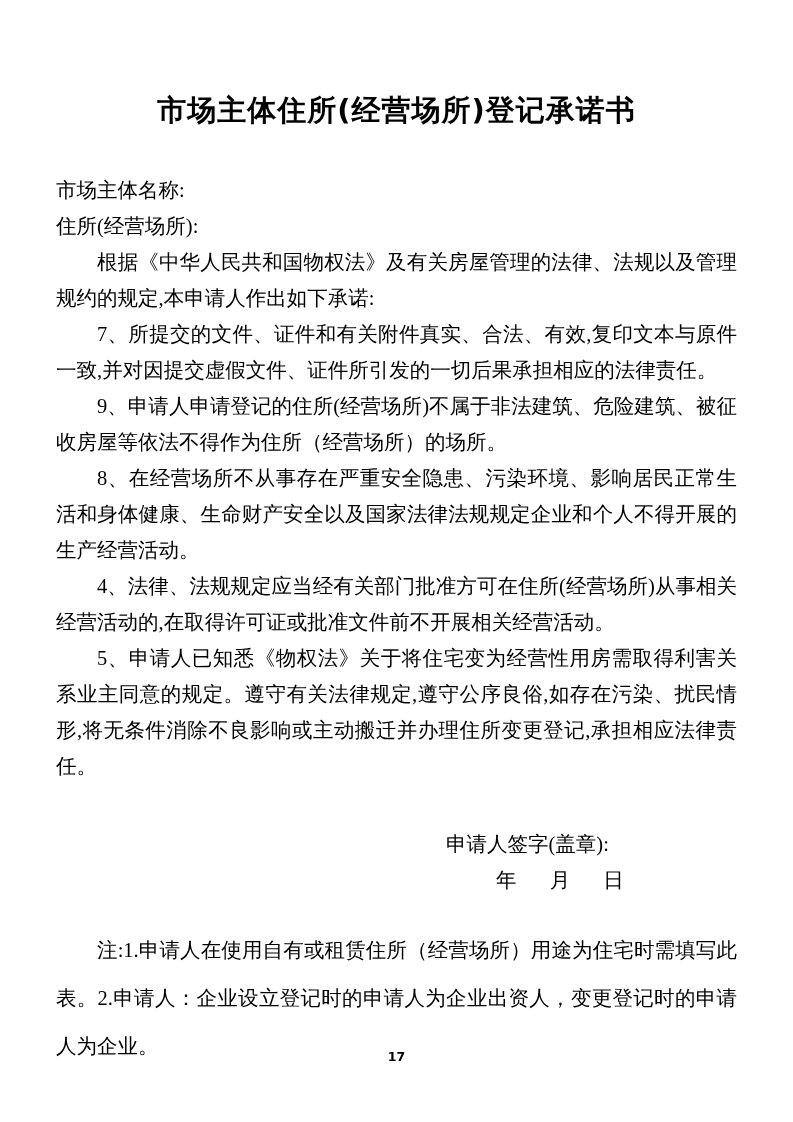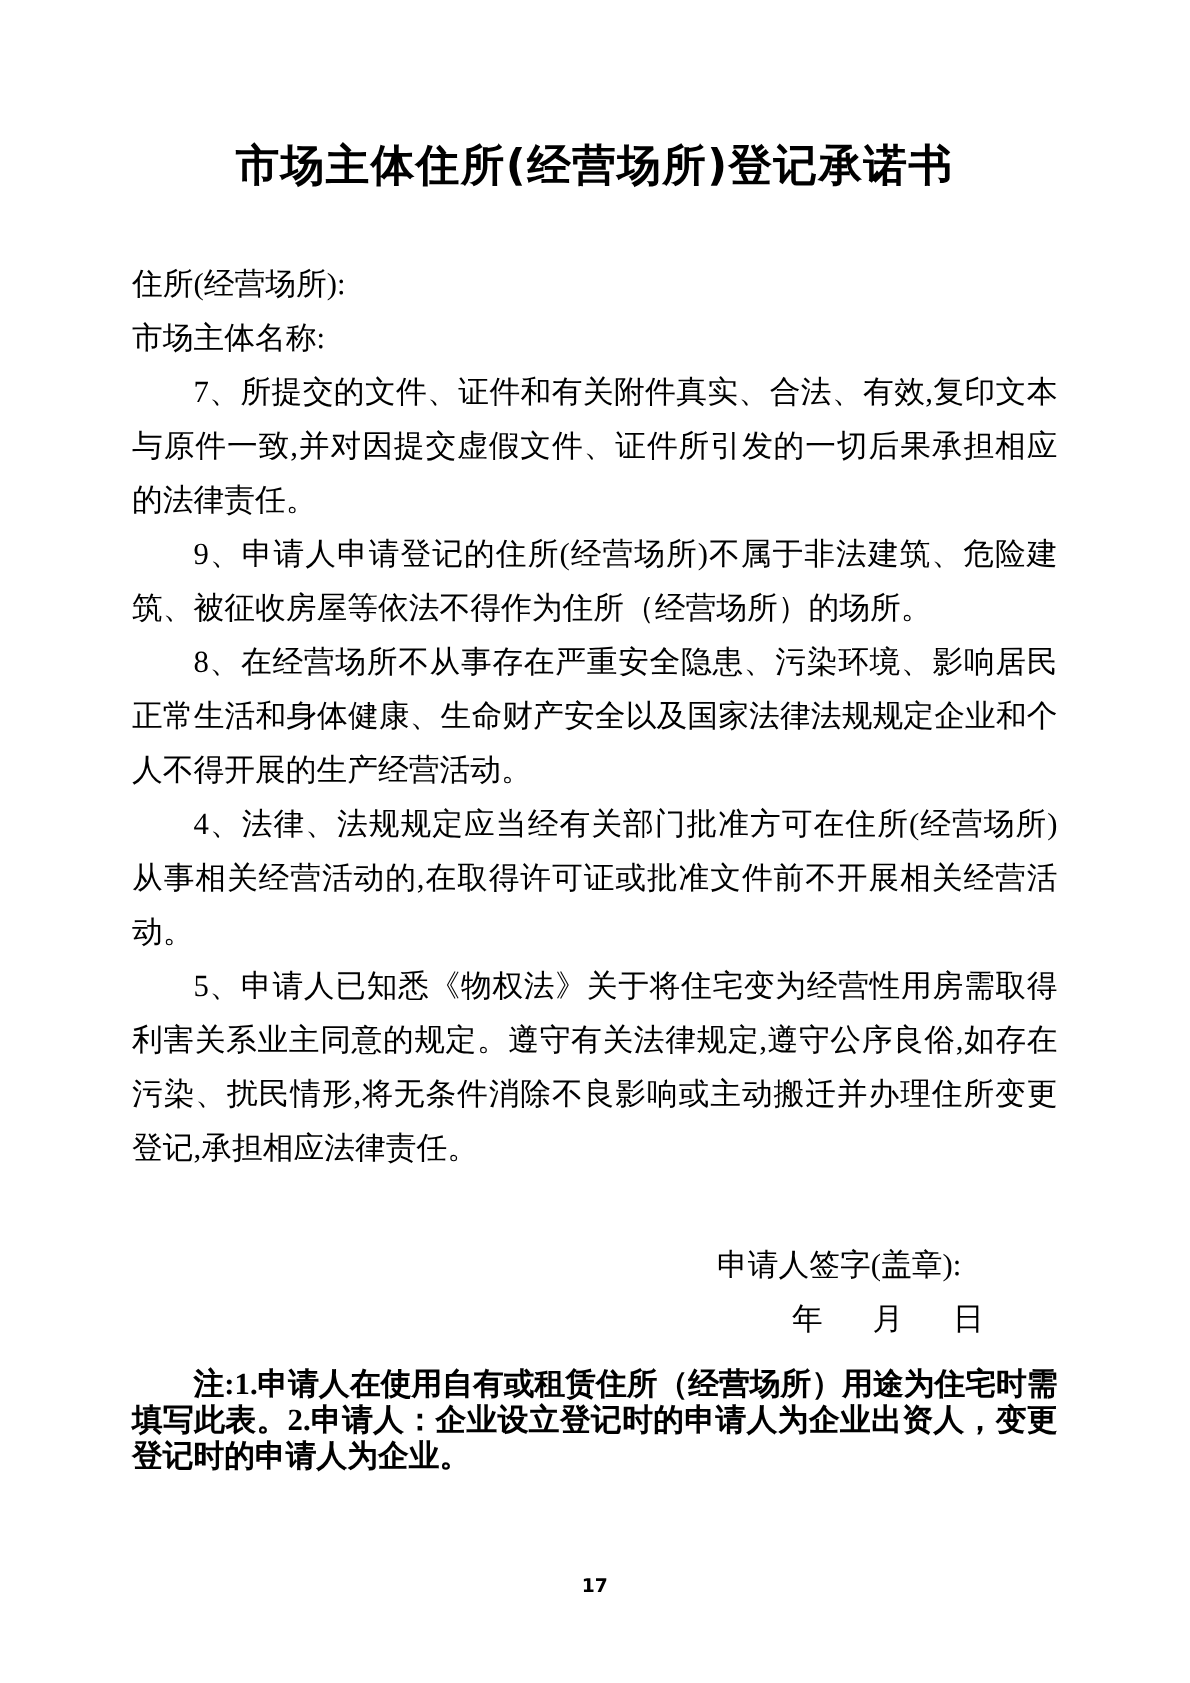--- a/index.html
+++ b/index.html
@@ -13,21 +13,21 @@
     font-family: "Liberation Serif", "DejaVu Serif", serif;
     color: #000000;
     position: relative;
     overflow: hidden;
   }
   .page {
     position: relative;
     width: 793px;
     height: 1122px;
     box-sizing: border-box;
-    padding: 0 88px;
+    padding: 0 56px;
   }
   .doc-title {
     font-family: "DejaVu Sans", "Liberation Sans", sans-serif;
     font-weight: bold;
     font-size: 29px;
     letter-spacing: 1px;
     text-align: center;
     margin: 0;
     padding-top: 92px;
     line-height: 1.3;
@@ -55,26 +55,25 @@
   .sign-line {
     margin: 0;
     padding-left: 390px;
   }
   .date-line {
     margin: 0;
     padding-left: 440px;
     letter-spacing: 14px;
   }
   .note-block {
-    margin-top: 13px;
+    margin-top: 28px;
     font-size: 20.5px;
-    line-height: 24px;
+    line-height: 48px;
     text-align: justify;
     text-justify: inter-ideograph;
-    font-weight: bold;
   }
   .note-block .p.indent {
     text-indent: 2em;
   }
   .page-number {
     position: absolute;
     left: 0;
     right: 0;
     bottom: 58px;
     text-align: center;
@@ -84,22 +83,23 @@
   }
 </style>
 </head>
 <body>
 
 <div class="page">
 
   <h1 class="doc-title">市场主体住所(经营场所)登记承诺书</h1>
 
   <div class="body-block">
+    <p class="p">市场主体名称:</p>
     <p class="p">住所(经营场所):</p>
-    <p class="p">市场主体名称:</p>
+    <p class="p indent">根据《中华人民共和国物权法》及有关房屋管理的法律、法规以及管理规约的规定,本申请人作出如下承诺:</p>
     <p class="p indent">7、所提交的文件、证件和有关附件真实、合法、有效,复印文本与原件一致,并对因提交虚假文件、证件所引发的一切后果承担相应的法律责任。</p>
     <p class="p indent">9、申请人申请登记的住所(经营场所)不属于非法建筑、危险建筑、被征收房屋等依法不得作为住所（经营场所）的场所。</p>
     <p class="p indent">8、在经营场所不从事存在严重安全隐患、污染环境、影响居民正常生活和身体健康、生命财产安全以及国家法律法规规定企业和个人不得开展的生产经营活动。</p>
     <p class="p indent">4、法律、法规规定应当经有关部门批准方可在住所(经营场所)从事相关经营活动的,在取得许可证或批准文件前不开展相关经营活动。</p>
     <p class="p indent">5、申请人已知悉《物权法》关于将住宅变为经营性用房需取得利害关系业主同意的规定。遵守有关法律规定,遵守公序良俗,如存在污染、扰民情形,将无条件消除不良影响或主动搬迁并办理住所变更登记,承担相应法律责任。</p>
   </div>
 
   <div class="sign-block">
     <p class="sign-line">申请人签字(盖章):</p>
     <p class="date-line">年 月 日</p>

